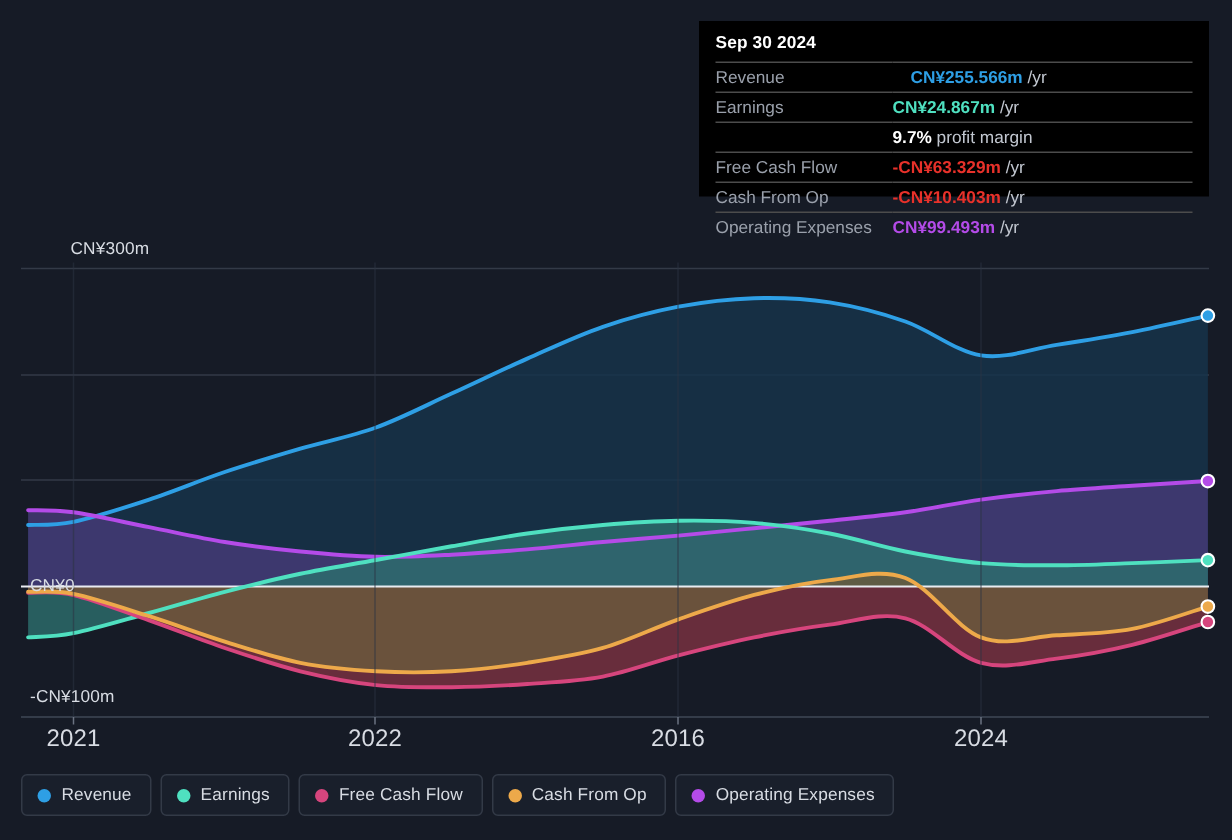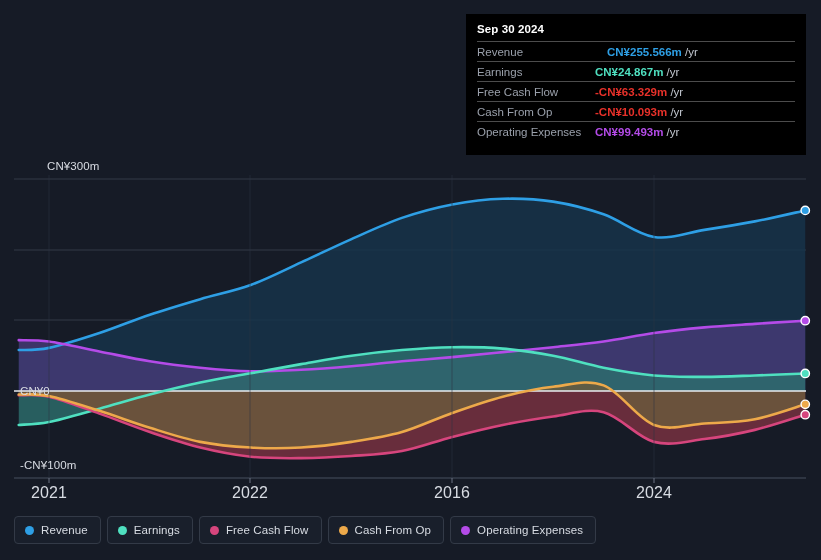--- a/index.html
+++ b/index.html
@@ -46,21 +46,21 @@
     transform: translateX(-50%);
     white-space: nowrap;
   }
 
   
   #tooltip {
     position: absolute;
     left: 466px;
     top: 14px;
     width: 340px;
-    height: 141px;
+    height: 117px;
     background: #000000;
     box-sizing: border-box;
     padding: 9px 11px 0 11px;
   }
   #tooltip .tt-title {
     color: #ffffff;
     font-size: 11.5px;
     font-weight: bold;
     letter-spacing: .1px;
     padding-bottom: 6px;
@@ -187,27 +187,31 @@
     <table>
       <tbody id="tt-body">
           <tr>
             <td class="tt-key">Revenue</td>
             <td class="tt-val"><span class="tt-num" style="color: rgb(46, 159, 229); margin-left: 12px;">CN¥255.566m</span><span class="tt-unit"> /yr</span></td>
           </tr>
           <tr>
             <td class="tt-key">Earnings</td>
             <td class="tt-val"><span class="tt-num" style="color: rgb(79, 224, 192);">CN¥24.867m</span><span class="tt-unit"> /yr</span></td>
           </tr>
+          <tr class="tt-margin-row">
+            <td class="tt-key"></td>
+            <td class="tt-val"><span class="tt-num" style="color: rgb(255, 255, 255);">9.7%</span><span class="tt-unit"> profit margin</span></td>
+          </tr>
           <tr>
             <td class="tt-key">Free Cash Flow</td>
             <td class="tt-val"><span class="tt-num" style="color: rgb(232, 49, 42);">-CN¥63.329m</span><span class="tt-unit"> /yr</span></td>
           </tr>
           <tr>
             <td class="tt-key">Cash From Op</td>
-            <td class="tt-val"><span class="tt-num" style="color: rgb(232, 49, 42);">-CN¥10.093m</span><span class="tt-unit"> /yr</span></td>
+            <td class="tt-val"><span class="tt-num" style="color: rgb(232, 49, 42);">-CN¥10.403m</span><span class="tt-unit"> /yr</span></td>
           </tr>
           <tr>
             <td class="tt-key">Operating Expenses</td>
             <td class="tt-val"><span class="tt-num" style="color: rgb(180, 75, 232); margin-top: 11px;">CN¥99.493m</span><span class="tt-unit"> /yr</span></td>
           </tr>
         </tbody>
     </table>
   </div>
 
   <div id="legend">

